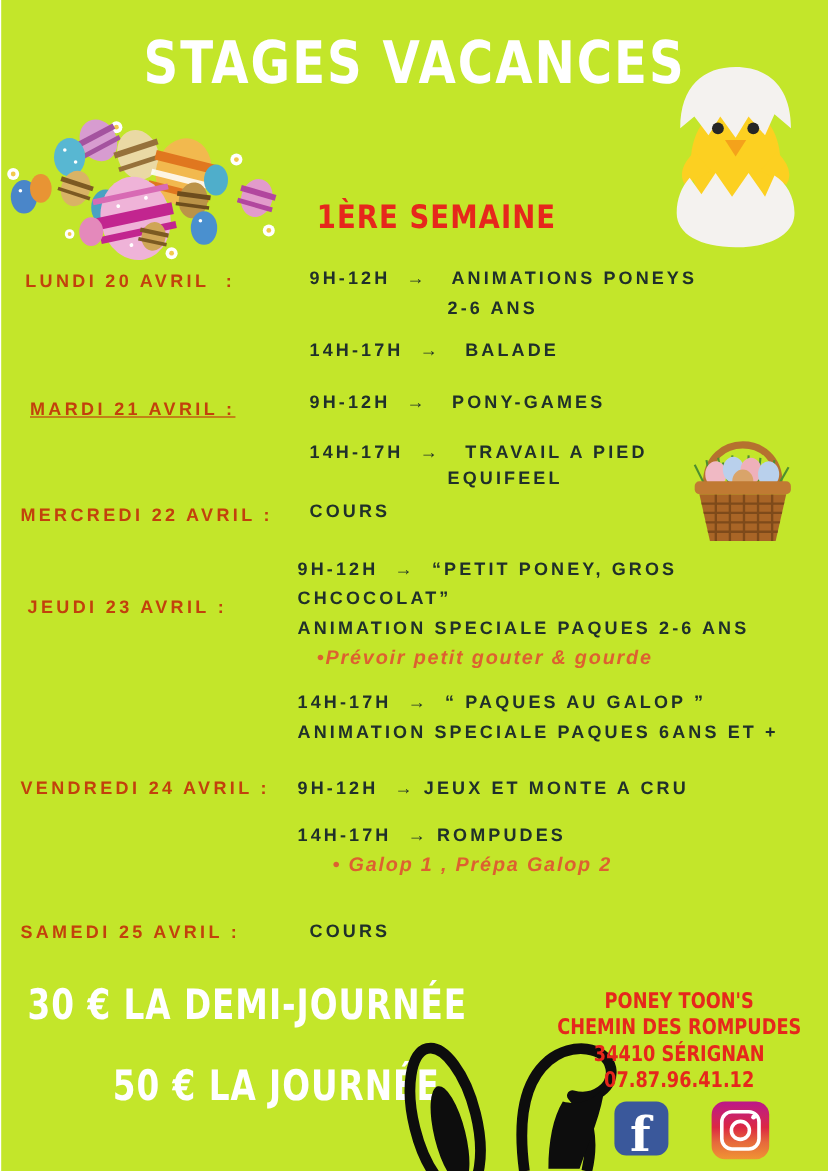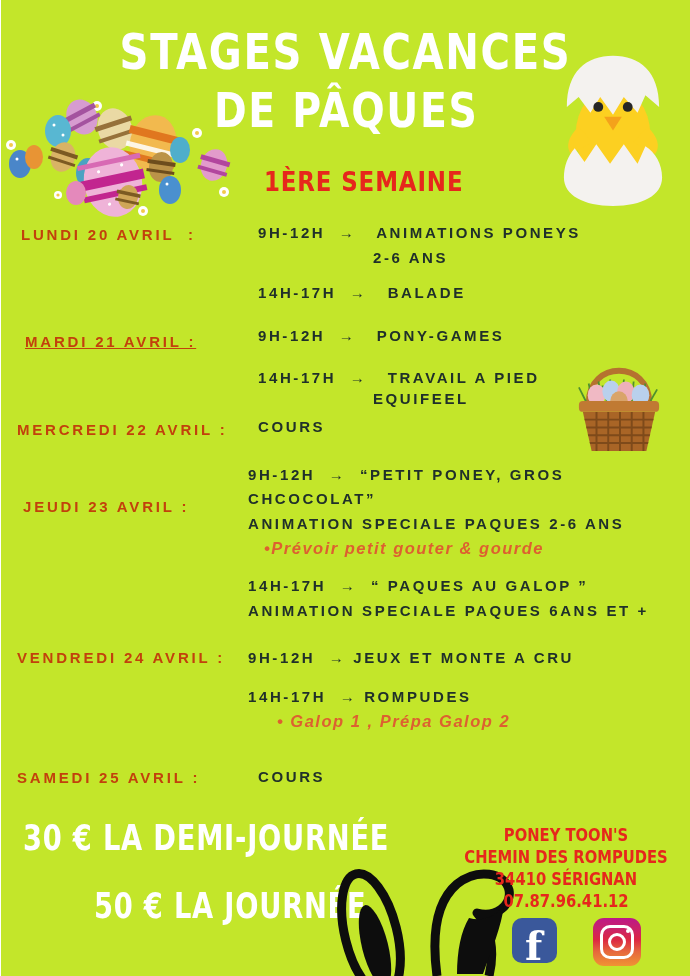--- a/index.html
+++ b/index.html
@@ -33,21 +33,20 @@
   .ig .lens{position:absolute;left:15px;top:15px;width:12px;height:12px;border:3px solid #fff;border-radius:50%;}
   .ig .dot{position:absolute;right:11px;top:11px;width:4px;height:4px;background:#fff;border-radius:50%;}
   svg{display:block;}
 </style>
 </head>
 <body>
 
 <div class="poster">
 
   <div class="titleWrap title1 abs" style="top:24px;"><span>STAGES VACANCES</span></div>
-  <div class="titleWrap title2 abs" style="top:82px;"><span>DE PÂQUES</span></div>
 
   <svg class="abs" style="left:0;top:97px;" width="245" height="130" viewBox="0 0 245 130">
     <g>
       <circle cx="96" cy="9" r="5" fill="#fff"></circle>
         <circle cx="96" cy="9" r="2" fill="#f2c94c"></circle>
       <circle cx="10" cy="48" r="5" fill="#fff"></circle>
         <circle cx="10" cy="48" r="2" fill="#f2c94c"></circle>
       <circle cx="142" cy="114" r="5" fill="#fff"></circle>
         <circle cx="142" cy="114" r="2" fill="#f2c94c"></circle>
       <circle cx="196" cy="36" r="5" fill="#fff"></circle>

